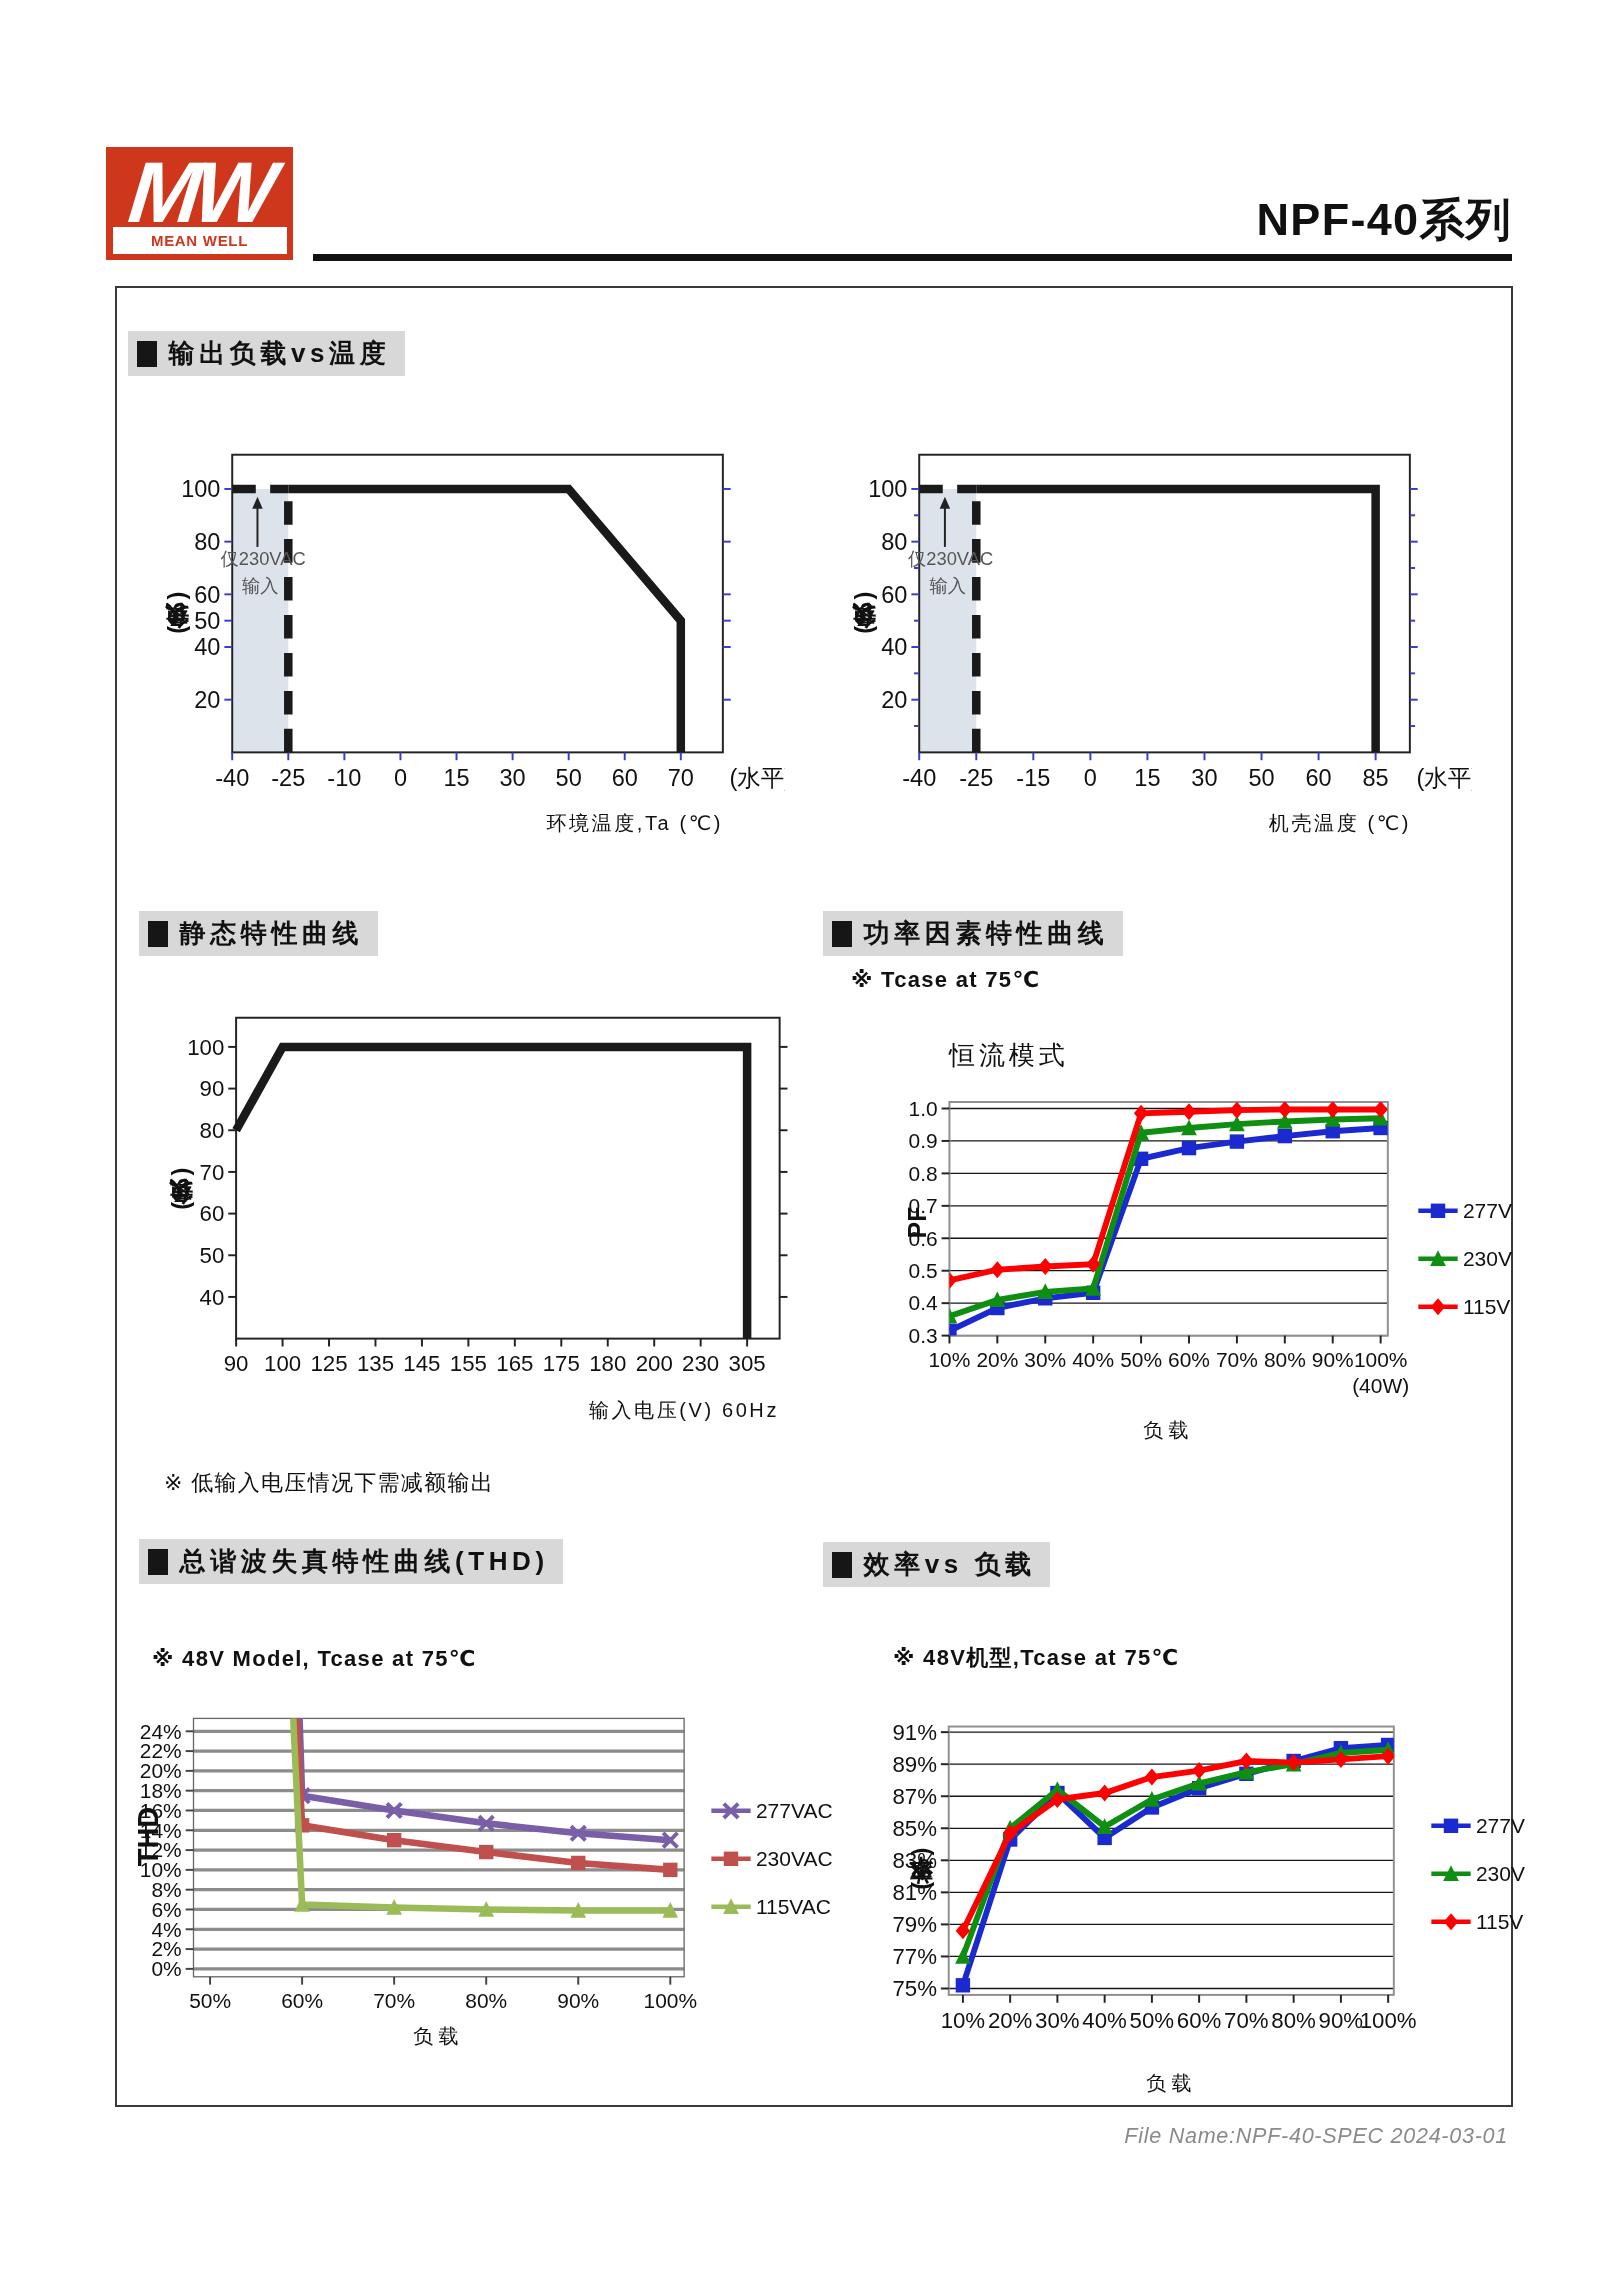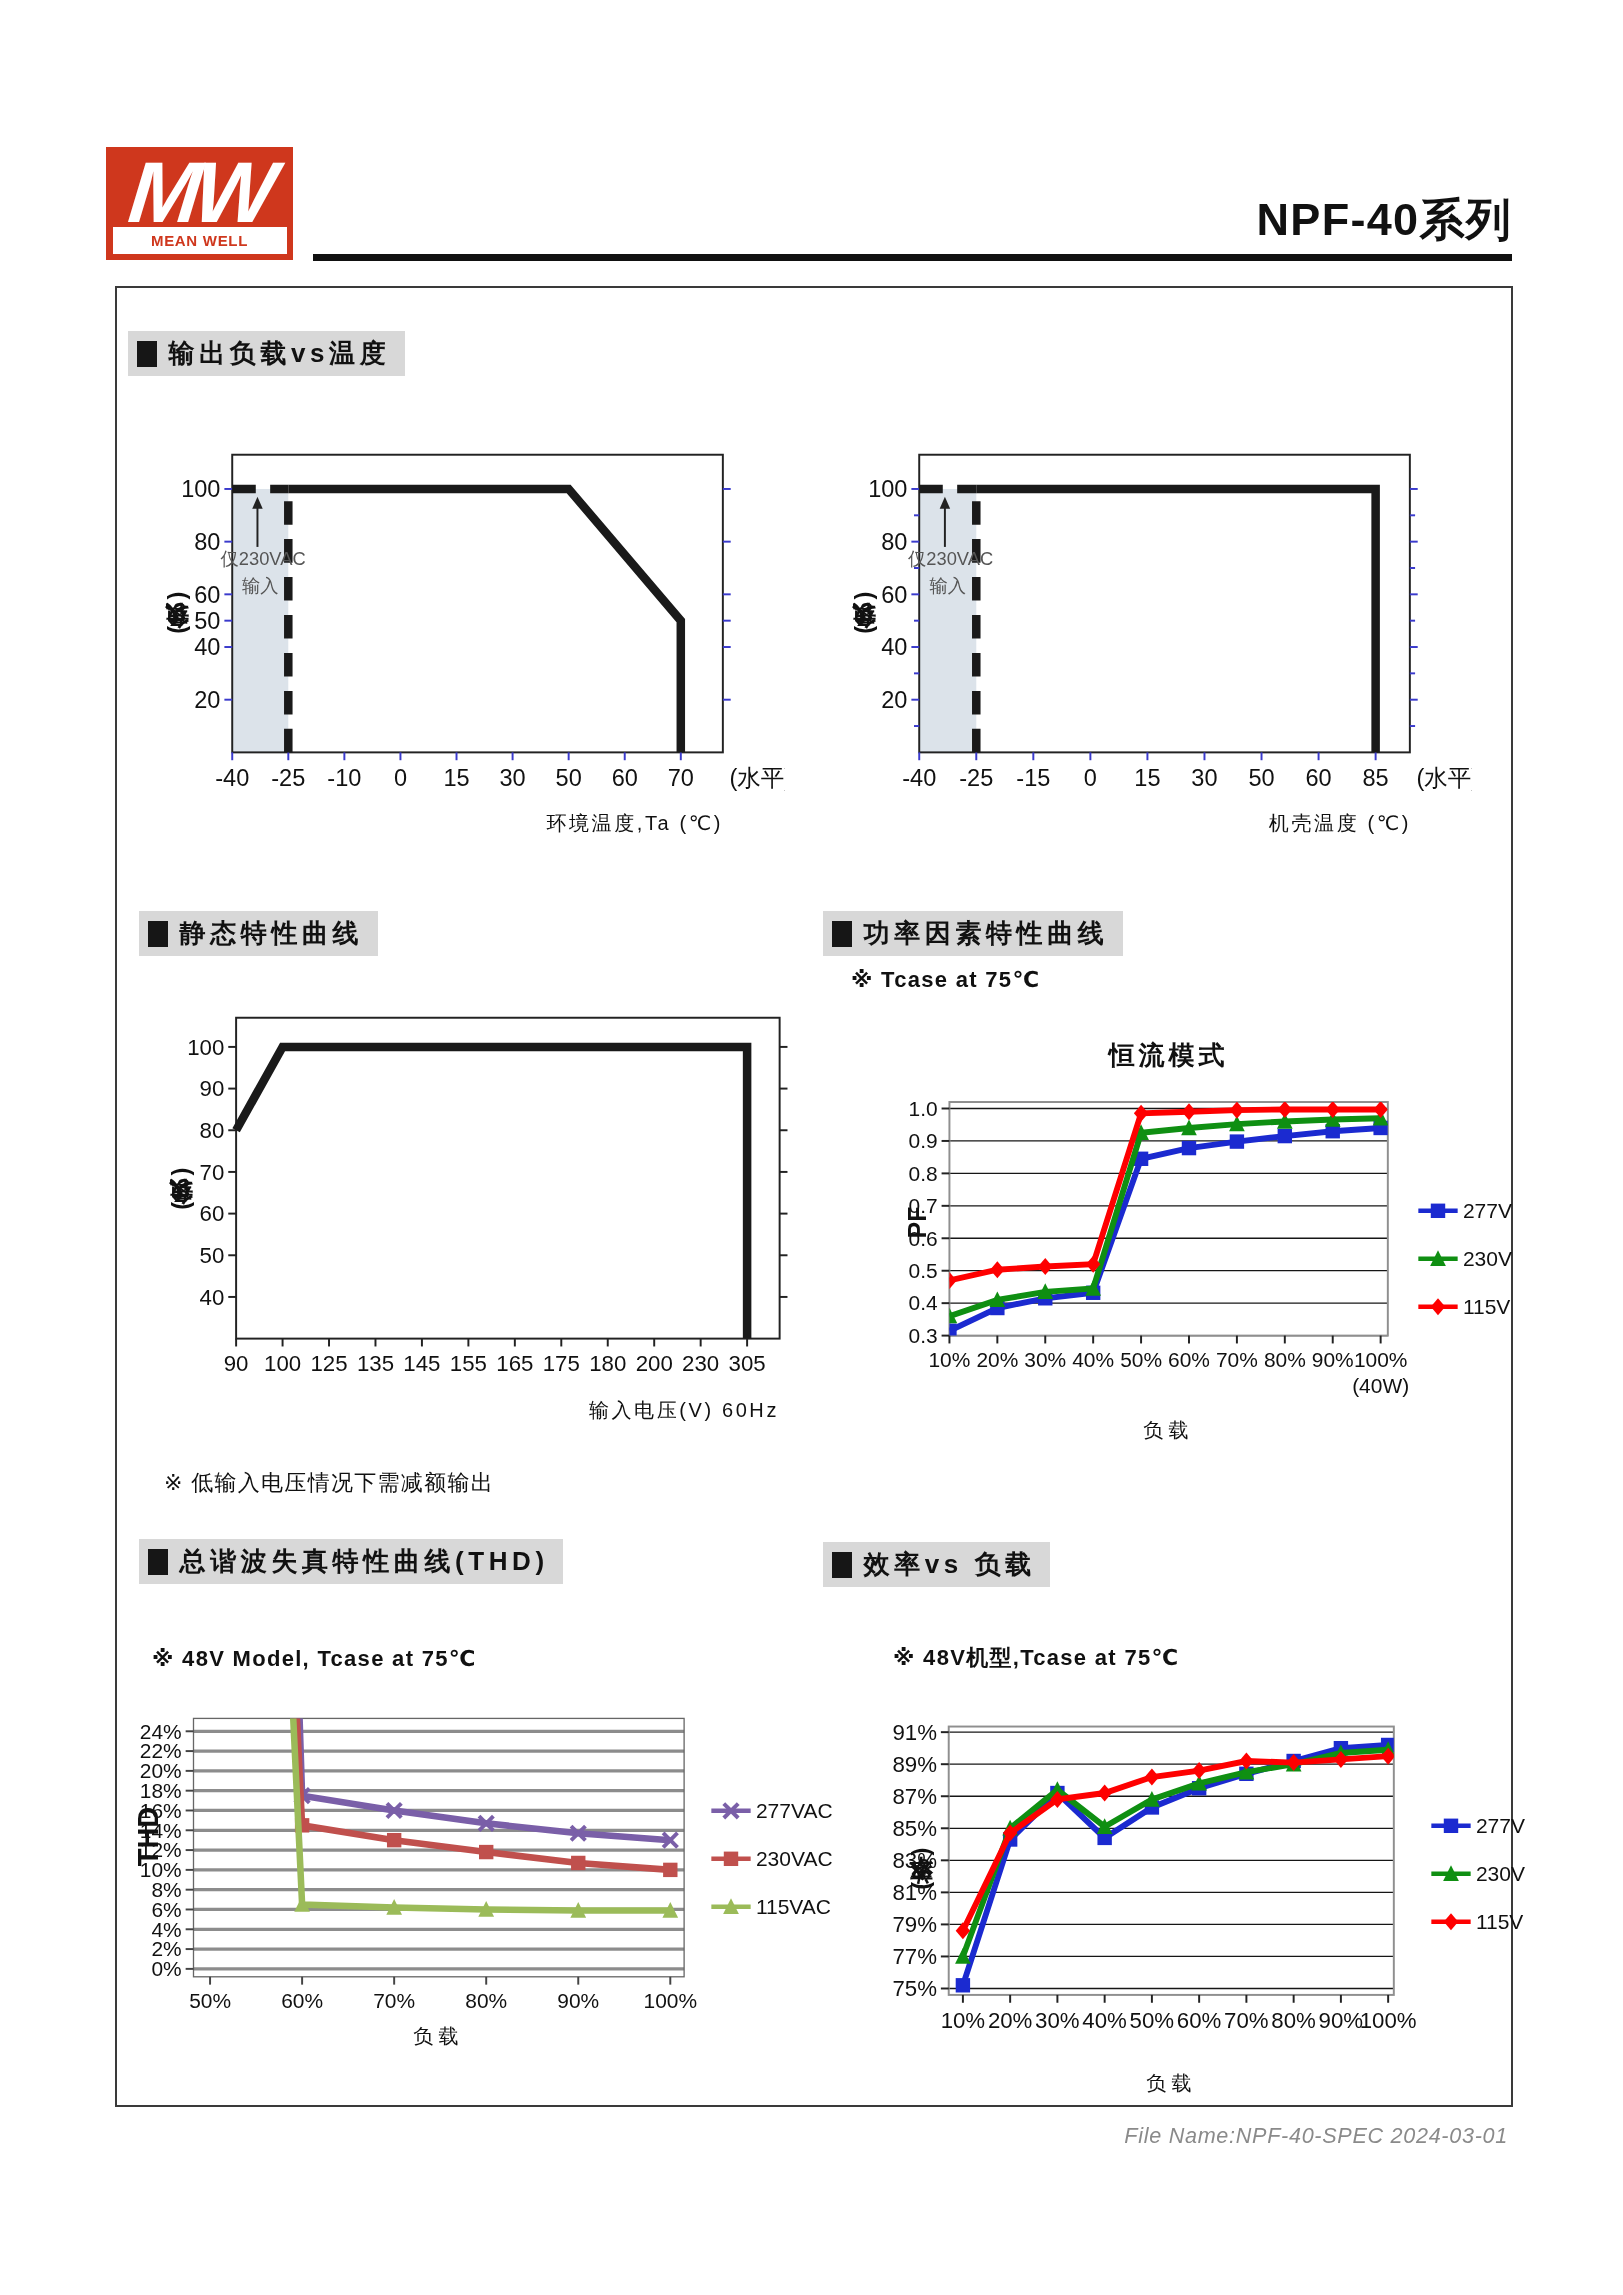--- a/index.html
+++ b/index.html
@@ -18,21 +18,21 @@
   
   .secbar{background:#d8d8d8;display:inline-flex;align-items:center;gap:11.8px;padding:5.2px 14.4px 5.2px 9.2px;font-size:26px;font-weight:bold;letter-spacing:4.6px;white-space:nowrap;}
   .bullet{display:inline-block;width:19.6px;height:26px;background:#161616;}
   
   .note{font-size:22px;color:#111;letter-spacing:1.3px;}
   .bold{font-weight:bold;}
   .xtitle{font-size:20px;font-weight:normal;text-align:right;letter-spacing:2.6px;}
   .xtitle-plain{font-size:20px;text-align:center;letter-spacing:5.2px;}
   .ytitle{writing-mode:vertical-rl;transform:rotate(180deg);font-size:23.6px;font-weight:bold;letter-spacing:2.6px;text-align:center;}
   .ytitle-lat{font-size:25px;font-weight:bold;transform:rotate(-90deg);transform-origin:center;}
-  .charttitle{font-size:26px;text-align:center;letter-spacing:3.9px;font-weight:bold;}
+  .charttitle{font-size:26px;letter-spacing:3.9px;}
   .chart{position:absolute;}
   .chart svg{display:block;}
   
   .legend{display:flex;flex-direction:column;gap:24px;}
   .lrow{display:flex;align-items:center;gap:3.9px;}
   .lrow svg{display:block;}
   .lrow span{font-size:21px;}
   .footer{font-size:21.6px;font-style:italic;color:#8a8a8a;letter-spacing:0.7px;}
 </style>
 </head>

